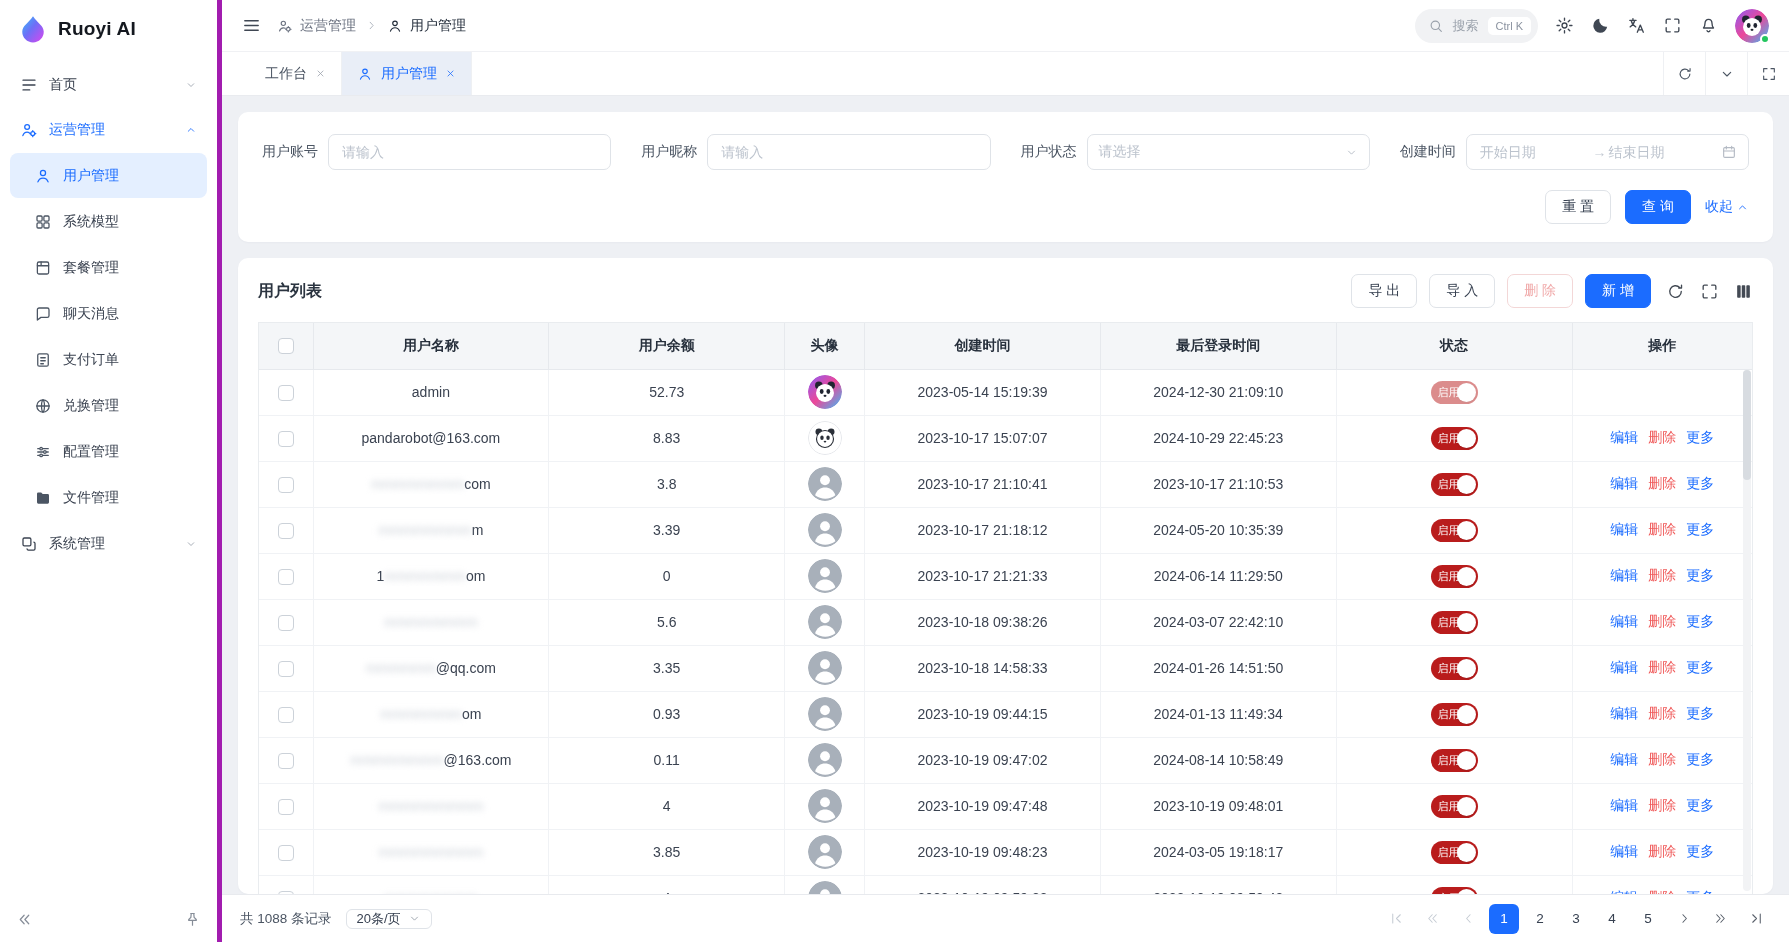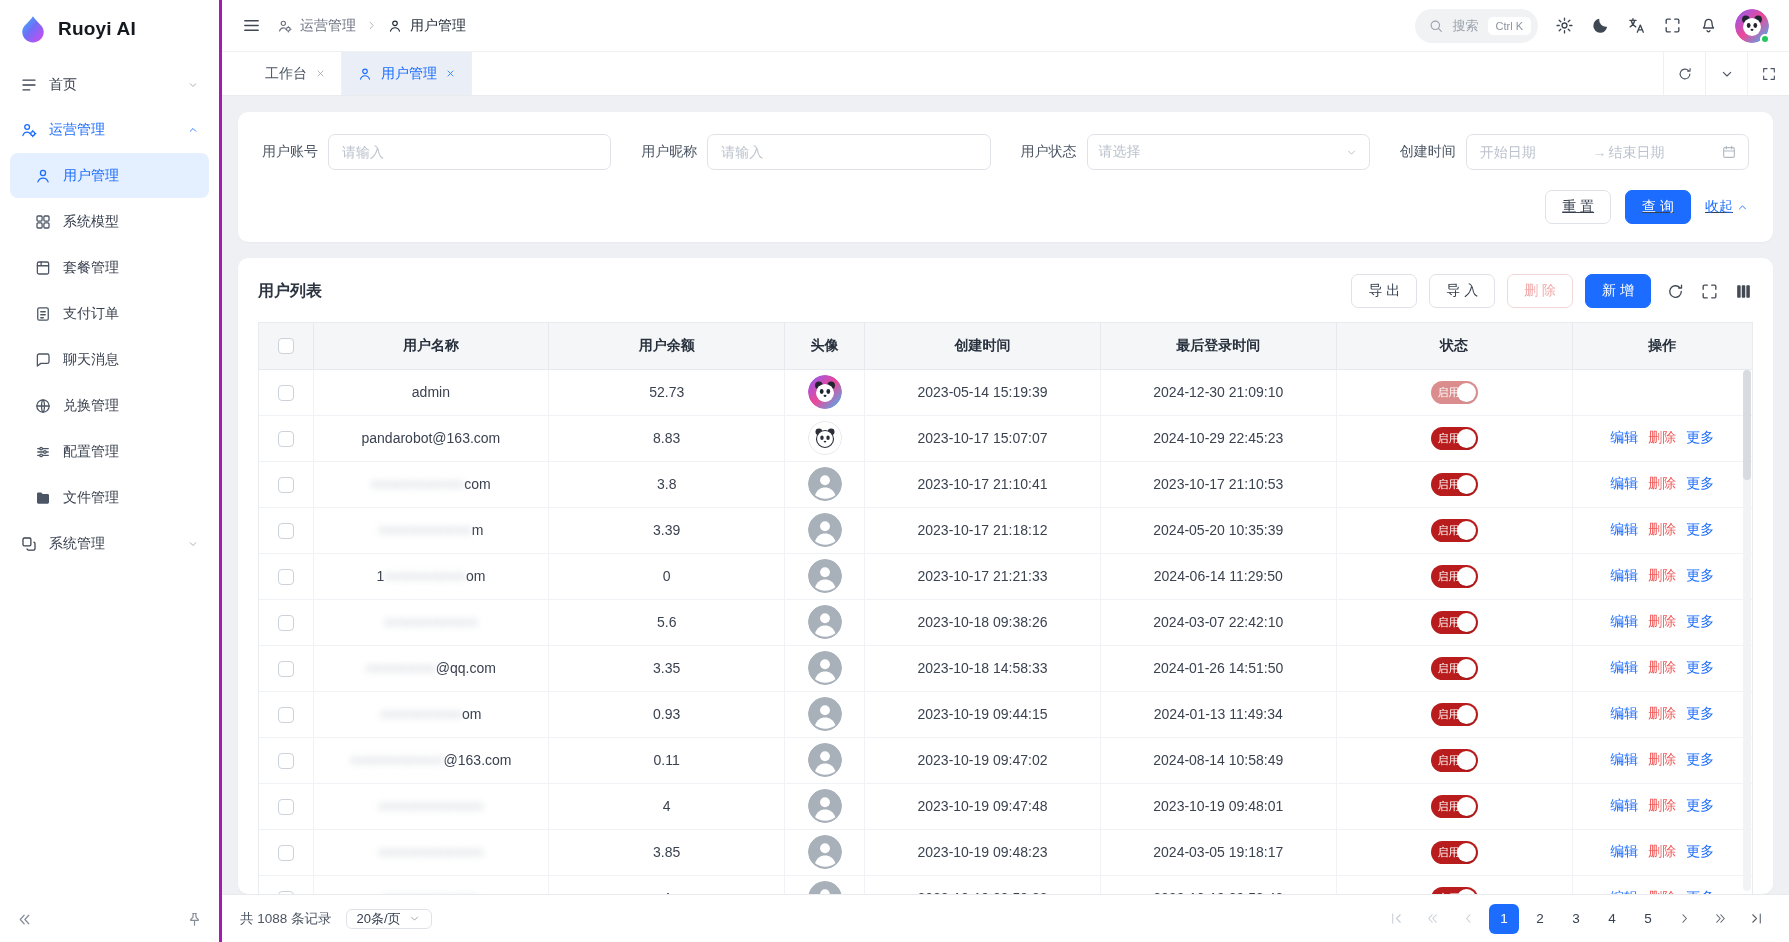--- a/index.html
+++ b/index.html
@@ -13,21 +13,21 @@
   .app { display:flex; width:1789px; height:942px; }
 
   
   .icon { display:inline-flex; width:18px; height:18px; flex:none; align-items:center; justify-content:center; }
   .icon svg { width:100%; height:100%; display:block; }
   .icon.sm { width:16px; height:16px; }
   .icon.xs { width:13px; height:13px; }
   .icon.xx { width:11px; height:11px; }
 
   
-  .sidebar { width:222px; min-width:222px; background:#fff; border-right:3px solid #a21caf; display:flex; flex-direction:column; }
+  .sidebar { width:222px; min-width:222px; background:#fff; border-right:5px solid #a21caf; display:flex; flex-direction:column; }
   .logo-row { height:58px; display:flex; align-items:center; gap:10px; padding:0 18px; cursor:pointer; }
   .logo-mark { width:30px; height:30px; }
   .logo-text { font-size:19px; font-weight:700; color:#14181f; letter-spacing:.2px; }
   .menu { flex:1; padding:4px 0 0; overflow:hidden; }
   .menu-group { height:45px; display:flex; align-items:center; gap:11px; padding:0 20px; cursor:pointer; color:#3a4250; font-size:14px; }
   .menu-group .label { flex:1; }
   .menu-group .chev { color:#9aa1ab; width:12px; height:12px; }
   .menu-group.parent-active { color:#1b6cff; }
   .menu-group.parent-active .chev { color:#1b6cff; }
   .submenu-item { height:45px; display:flex; align-items:center; gap:11px; margin:1px 10px; padding:0 10px 0 24px; border-radius:8px; cursor:pointer; color:#3a4250; font-size:14px; }
@@ -79,21 +79,21 @@
   .field-label { white-space:nowrap; color:#4b5563; }
   .control { flex:1; height:36px; border:1px solid #dfe3e8; border-radius:7px; display:flex; align-items:center; padding:0 11px; background:#fff; min-width:0; }
   .control input { border:0; outline:0; width:100%; font:inherit; color:#374151; background:transparent; min-width:0; }
   .control input::placeholder { color:#bcc3cd; }
   .select-control { justify-content:space-between; cursor:pointer; }
   .select-placeholder { color:#bcc3cd; }
   .select-control .icon, .daterange .icon { color:#b4bac4; }
   .daterange { }
   .date-input { flex:1; }
   .range-sep { color:#c3c9d2; flex:none; }
-  .filter-actions { display:flex; justify-content:flex-end; align-items:center; gap:14px; margin-top:20px;text-decoration:underline; }
+  .filter-actions { display:flex; justify-content:flex-end; align-items:center; gap:14px; margin-top:20px; }
   .btn { height:34px; min-width:64px; padding:0 16px; border-radius:7px; font:inherit; display:inline-flex; align-items:center; justify-content:center; cursor:pointer; border:1px solid #dfe3e8; background:#fff; color:#374151; white-space:nowrap; }
   .btn-primary { background:#1b6cff; border-color:#1b6cff; color:#fff; }
   .btn-danger-disabled { color:#f0a9a9; border-color:#f3d7d7; cursor:not-allowed; }
   .collapse-link { color:#1b6cff; display:flex; align-items:center; gap:3px; cursor:pointer; }
   .collapse-link .icon { color:#1b6cff; }
 
   
   .table-card { flex:1; min-height:0; padding:16px 20px 0; display:flex; flex-direction:column; overflow:hidden; }
   .list-head { display:flex; align-items:center; margin-bottom:14px; }
   .list-title { font-size:16px; font-weight:700; color:#2b3440; }
@@ -208,33 +208,33 @@
             <svg viewBox="0 0 24 24" fill="none" stroke="currentColor" stroke-width="1.7" stroke-linecap="round" stroke-linejoin="round">
               <rect x="4.5" y="4" width="15" height="16" rx="2"></rect>
               <path d="M4.5 9h15M9.5 4v5"></path>
             </svg>
           </span>
           <span>套餐管理</span>
         </div>
         <div class="submenu-item">
           <span class="icon">
             <svg viewBox="0 0 24 24" fill="none" stroke="currentColor" stroke-width="1.7" stroke-linecap="round" stroke-linejoin="round">
+              <path d="M20 14.2a2.3 2.3 0 0 1-2.3 2.3H9.2L4.5 20V6.3A2.3 2.3 0 0 1 6.8 4h10.9A2.3 2.3 0 0 1 20 6.3z"></path>
+            </svg>
+          </span>
+          <span>聊天消息</span>
+        </div>
+        <div class="submenu-item">
+          <span class="icon">
+            <svg viewBox="0 0 24 24" fill="none" stroke="currentColor" stroke-width="1.7" stroke-linecap="round" stroke-linejoin="round">
               <rect x="5" y="3.8" width="14" height="16.4" rx="2"></rect>
               <path d="M9 9h6M9 13h6M9 17h3.5"></path>
             </svg>
           </span>
           <span>支付订单</span>
-        </div>
-        <div class="submenu-item">
-          <span class="icon">
-            <svg viewBox="0 0 24 24" fill="none" stroke="currentColor" stroke-width="1.7" stroke-linecap="round" stroke-linejoin="round">
-              <path d="M20 14.2a2.3 2.3 0 0 1-2.3 2.3H9.2L4.5 20V6.3A2.3 2.3 0 0 1 6.8 4h10.9A2.3 2.3 0 0 1 20 6.3z"></path>
-            </svg>
-          </span>
-          <span>聊天消息</span>
         </div>
         <div class="submenu-item">
           <span class="icon">
             <svg viewBox="0 0 24 24" fill="none" stroke="currentColor" stroke-width="1.7" stroke-linecap="round" stroke-linejoin="round">
               <circle cx="12" cy="12" r="8.2"></circle>
               <path d="M3.8 12h16.4M12 3.8c2.6 2.3 2.6 14.1 0 16.4-2.6-2.3-2.6-14.1 0-16.4z"></path>
             </svg>
           </span>
           <span>兑换管理</span>
         </div>

